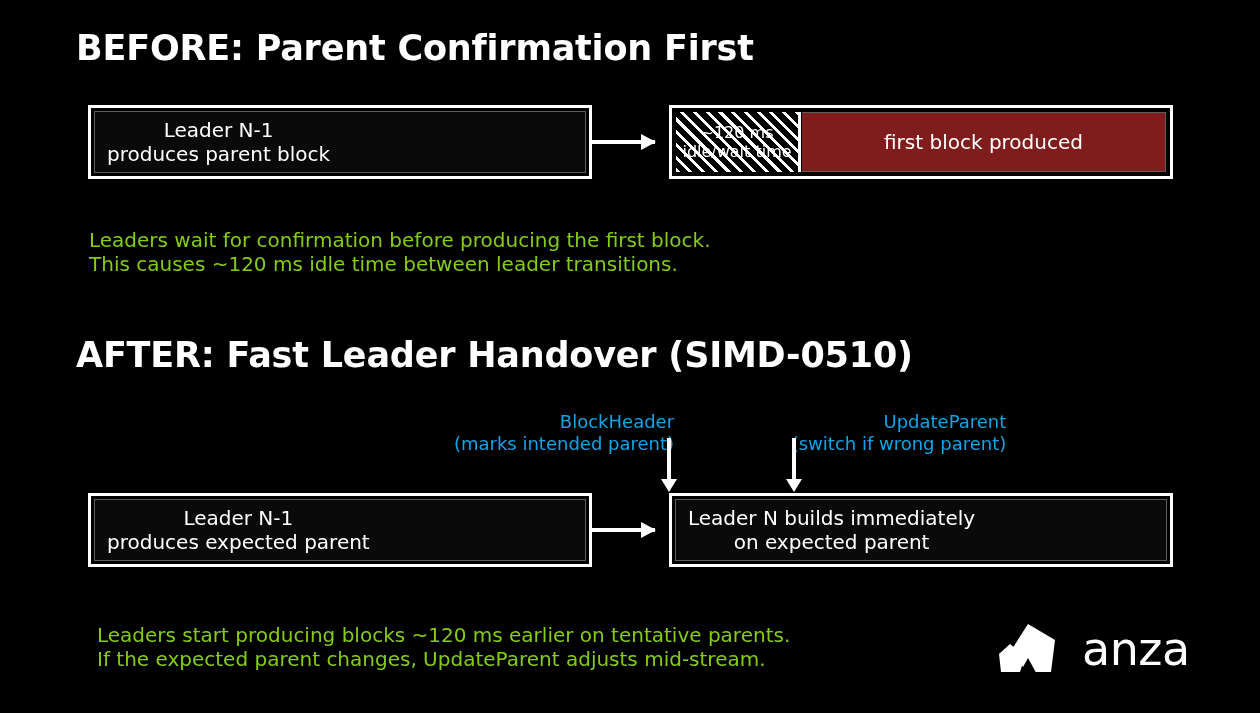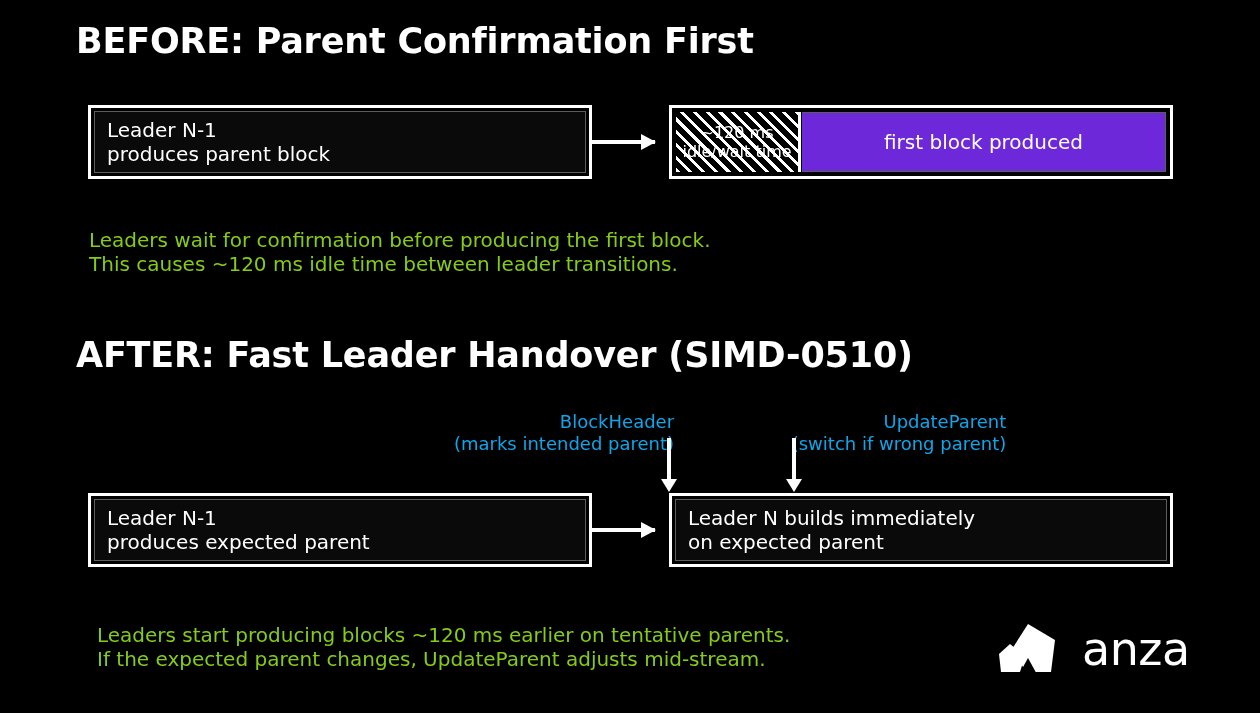--- a/index.html
+++ b/index.html
@@ -26,21 +26,21 @@
   
   .heading {
     position: absolute;
     font-weight: bold;
     color: #ffffff;
     white-space: nowrap;
     letter-spacing: -0.2px;
   }
   #heading-before {
     left: 76px;
-    top: 20px;
+    top: 27px;
     font-size: 35px;
     line-height: 42px;
   }
   #heading-after {
     left: 76px;
     top: 334px;
     font-size: 35px;
     line-height: 42px;
   }
 
@@ -63,21 +63,21 @@
     position: relative;
   }
   .box-text {
     font-size: 20px;
     line-height: 24px;
     color: #ffffff;
     white-space: pre-line;
   }
   .box-text.left {
     padding-left: 12px;
-    text-align: left;
+    text-align: center;
   }
   .box-text.center {
     width: 100%;
     text-align: center;
   }
 
   
   #box-leader-prev {
     left: 88px;
     top: 105px;
@@ -124,21 +124,21 @@
   }
   .first-block-area {
     position: absolute;
     left: 126px;
     top: 0;
     right: 0;
     height: 100%;
     box-sizing: border-box;
     border: 1px solid #5d5d5d;
     border-left: none;
-    background: #6d28d9;
+    background: #7f1d1d;
     display: flex;
     align-items: center;
     justify-content: center;
   }
 
   
   #box-leader-prev-2 {
     left: 88px;
     top: 493px;
     width: 504px;

